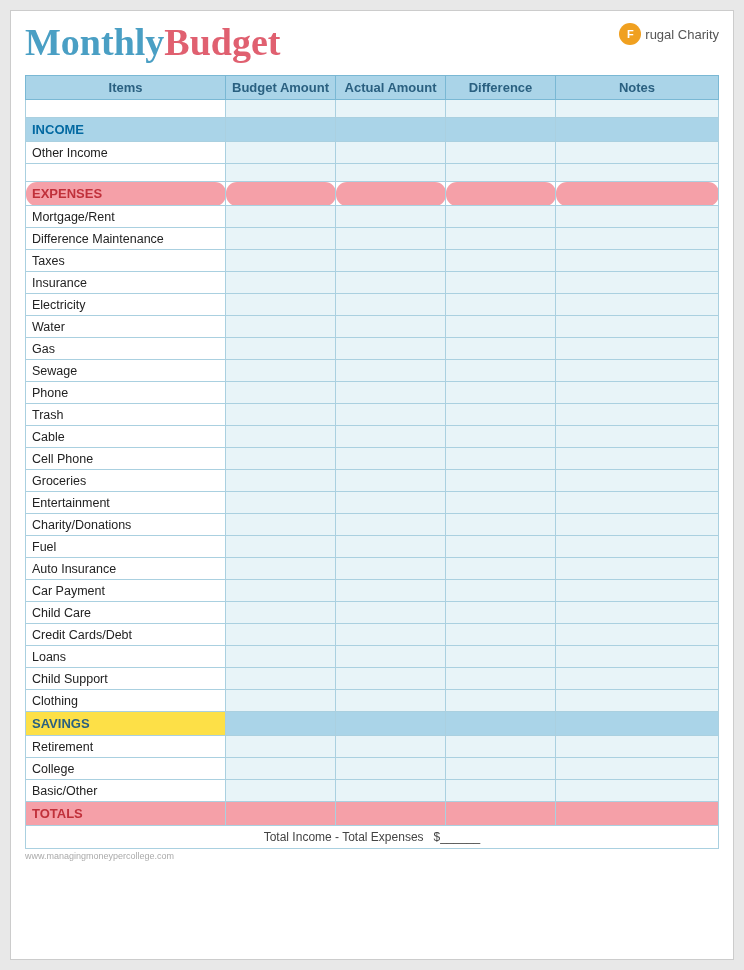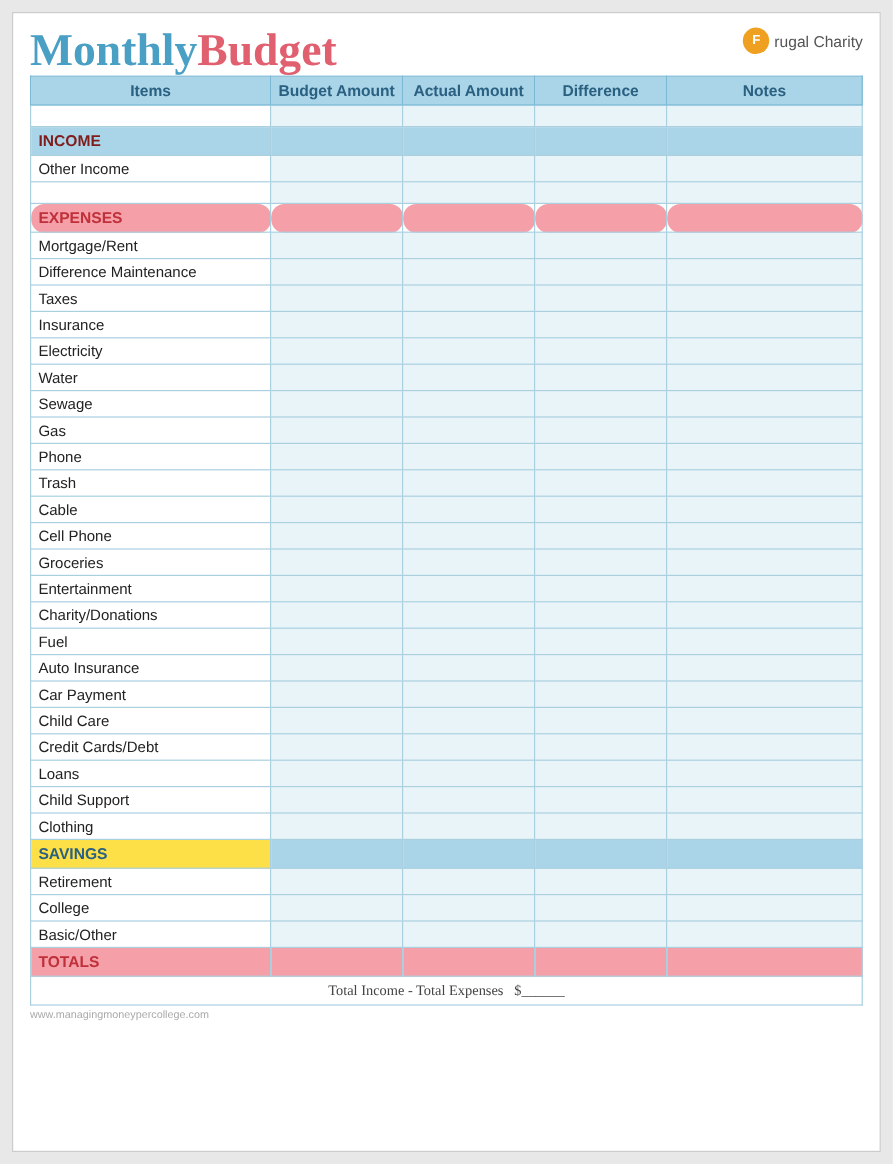--- a/index.html
+++ b/index.html
@@ -17,21 +17,21 @@
       width: 724px;
       min-height: 950px;
       border: 1px solid #ccc;
       padding: 12px 14px 14px 14px;
       position: relative;
     }
     .header {
       display: flex;
       justify-content: space-between;
       align-items: flex-start;
-      margin-bottom: 2px;
+      margin-bottom: 14px;
     }
     .title-block {
       line-height: 1;
     }
     .title-monthly {
       font-size: 38px;
       font-weight: bold;
       color: #4a9fc4;
       font-family: Georgia, serif;
       display: inline;
@@ -137,31 +137,30 @@
     tr.totals-header td.notes-cell {
       background: #f5a0a8;
     }
     .footer-row {
       text-align: center;
       font-size: 12px;
       color: #444;
       padding: 4px 0;
       border: 1px solid #aad0e0;
       border-top: none;
-      font-family: Liberation Serif, serif;
     }
     .watermark {
       font-size: 9px;
       color: #aaa;
       text-align: left;
       padding: 2px 0;
     }
     tr.income-header td {
       background: #aad4e8;
-      color: #7f1d1d;
+      color: #0369a1;
       font-weight: bold;
       font-size: 13px;
       padding: 4px 6px;
     }
     tr.income-header td.value-cell,
     tr.income-header td.diff-cell,
     tr.income-header td.notes-cell {
       background: #aad4e8;
     }
     tr.blank-row td {
@@ -270,28 +269,28 @@
           <td class="notes-cell"></td>
         </tr>
         <tr>
           <td class="item-name">Water</td>
           <td class="value-cell"></td>
           <td class="value-cell"></td>
           <td class="diff-cell"></td>
           <td class="notes-cell"></td>
         </tr>
         <tr>
+          <td class="item-name">Gas</td>
+          <td class="value-cell"></td>
+          <td class="value-cell"></td>
+          <td class="diff-cell"></td>
+          <td class="notes-cell"></td>
+        </tr>
+        <tr>
           <td class="item-name">Sewage</td>
-          <td class="value-cell"></td>
-          <td class="value-cell"></td>
-          <td class="diff-cell"></td>
-          <td class="notes-cell"></td>
-        </tr>
-        <tr>
-          <td class="item-name">Gas</td>
           <td class="value-cell"></td>
           <td class="value-cell"></td>
           <td class="diff-cell"></td>
           <td class="notes-cell"></td>
         </tr>
         <tr>
           <td class="item-name">Phone</td>
           <td class="value-cell"></td>
           <td class="value-cell"></td>
           <td class="diff-cell"></td>

